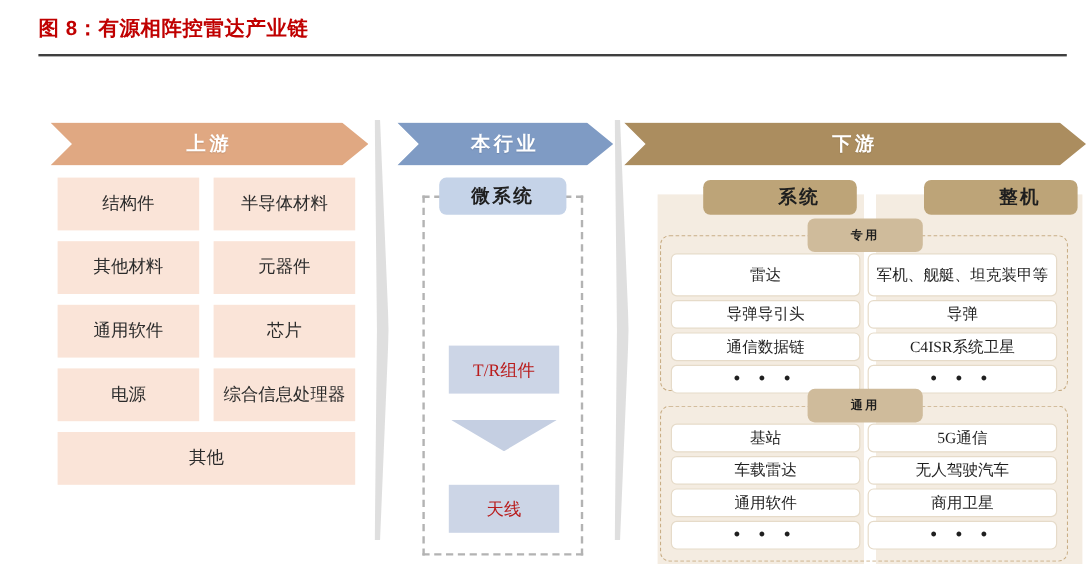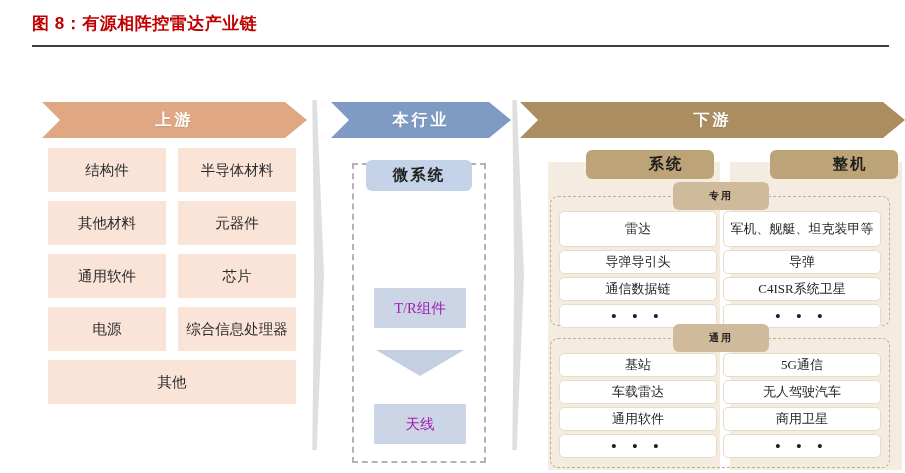--- a/index.html
+++ b/index.html
@@ -70,24 +70,24 @@
   
   #industry-col{position:absolute;left:330px;top:86px;width:178px;height:325px;}
   #micro-frame{
     position:absolute;left:22px;top:15px;width:134px;height:300px;
     border:2px dashed #b3b3b3;box-sizing:border-box;
   }
   #micro-pill{
     position:absolute;left:36px;top:0px;width:106px;height:31px;
     background:#c5d3e8;border-radius:6px;
     display:flex;align-items:center;justify-content:center;
-    font-size:15.5px;font-weight:bold;color:#1f1f1f;letter-spacing:2px;margin-top:12px;
+    font-size:15.5px;font-weight:bold;color:#1f1f1f;letter-spacing:2px;
   }
   .mid-box{
-    position:absolute;background:#ccd5e6;color:#a21caf;
+    position:absolute;background:#ccd5e6;color:#b91c1c;
     display:flex;align-items:center;justify-content:center;
     font-size:14.5px;
   }
   #tr-module{left:44px;top:140px;width:92px;height:40px;}
   #antenna{left:44px;top:256px;width:92px;height:40px;}
   #mid-arrow{
     position:absolute;left:46px;top:202px;width:88px;height:26px;
     background:#c5cfe2;
     clip-path:polygon(0% 0%, 100% 0%, 50% 100%);
   }

